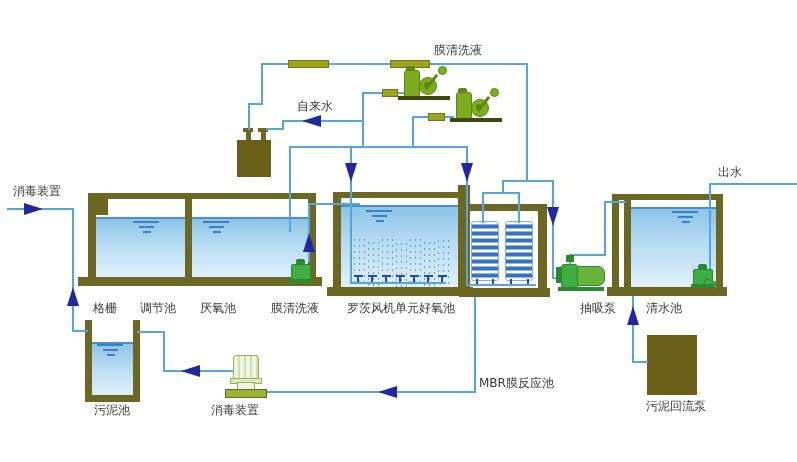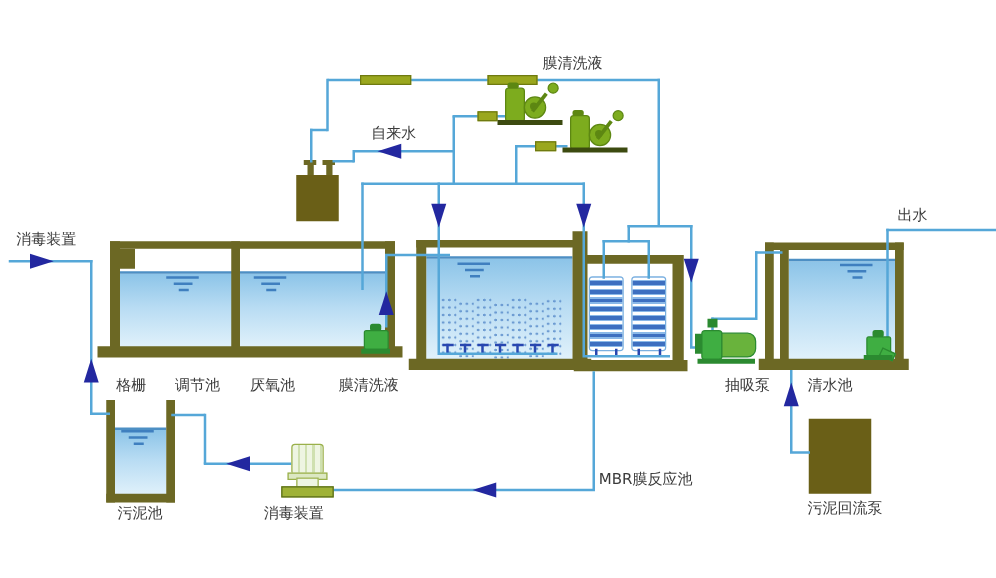--- a/index.html
+++ b/index.html
@@ -278,20 +278,21 @@
   </div>
 
   <div class="lbl" style="left:13px;top:184px;">消毒装置</div>
   <div class="lbl" style="left:398px;top:43px;margin-left:36px;">膜清洗液</div>
   <div class="lbl" style="left:297px;top:99px;">自来水</div>
   <div class="lbl" style="left:718px;top:165px;">出水</div>
   <div class="lbl" style="left:93px;top:301px;">格栅</div>
   <div class="lbl" style="left:140px;top:301px;">调节池</div>
   <div class="lbl" style="left:200px;top:301px;">厌氧池</div>
   <div class="lbl" style="left:271px;top:301px;">膜清洗液</div>
+  <div class="lbl" style="left:347px;top:301px;">罗茨风机单元好氧池</div>
   <div class="lbl" style="left:580px;top:301px;">抽吸泵</div>
   <div class="lbl" style="left:646px;top:301px;">清水池</div>
   <div class="lbl" style="left:94px;top:403px;">污泥池</div>
   <div class="lbl" style="left:211px;top:403px;">消毒装置</div>
   <div class="lbl" style="left:479px;top:376px;">MBR膜反应池</div>
   <div class="lbl" style="left:646px;top:399px;">污泥回流泵</div>
 
 </div>
 
 </body></html>

